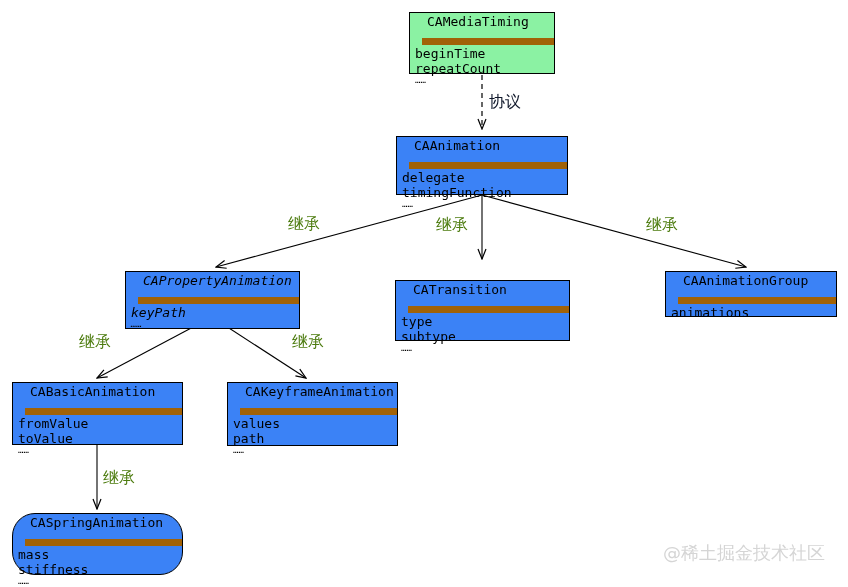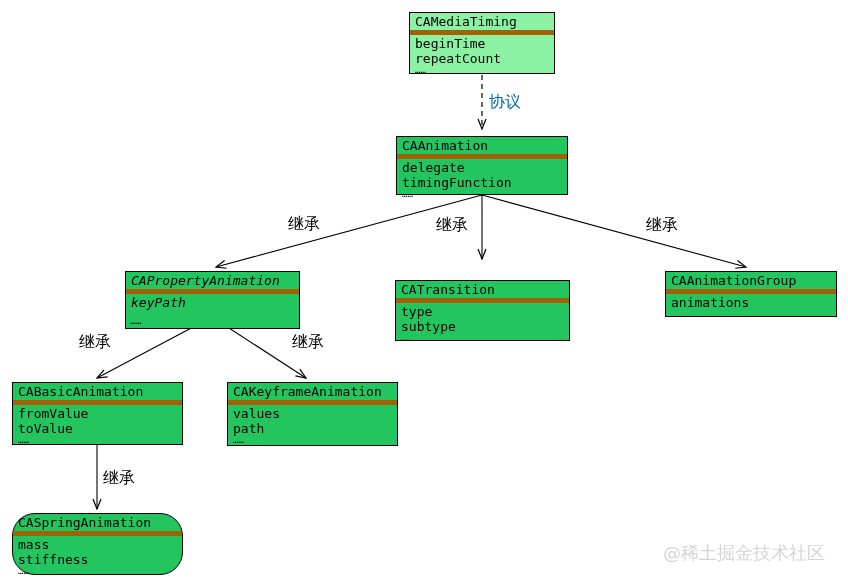--- a/index.html
+++ b/index.html
@@ -18,28 +18,29 @@
   }
   .node {
     position: absolute;
     border: 1px solid #000000;
     box-sizing: border-box;
     display: flex;
     flex-direction: column;
     font-size: 13px;
     color: #000000;
   }
-  .node.cyan  { background: #22c55e; }
+  .node.cyan  { background: #3b82f6; }
   .node.green { background: #8bf2a3; }
   .node .title {
-    border-bottom: 5px solid #a16207;
-    padding: 1px 4px 1px 5px;
+    border-bottom: 7px solid #a16207;
+    padding: 1px 4px 9px 5px;
     line-height: 15px;
     white-space: nowrap;
     flex: 0 0 auto;
+    margin-left: 12px;
   }
   .node .body {
     flex: 1 1 auto;
     display: flex;
     flex-direction: column;
     padding: 1px 4px 2px 5px;
   }
   .node .field {
     line-height: 15px;
     white-space: nowrap;
@@ -51,22 +52,22 @@
     letter-spacing: 0px;
     white-space: nowrap;
   }
   .edge-label {
     position: absolute;
     font-size: 16px;
     line-height: 18px;
     font-family: "DejaVu Sans", "Liberation Sans", sans-serif;
     white-space: nowrap;
   }
-  .edge-label.inherit  { color: #000000; }
-  .edge-label.protocol { color: #0369a1; }
+  .edge-label.inherit  { color: #4d7c0f; }
+  .edge-label.protocol { color: #0f172a; }
   .watermark {
     position: absolute;
     left: 663px;
     top: 541px;
     font-size: 18px;
     color: #d5d5d5;
     font-family: "DejaVu Sans", "Liberation Sans", sans-serif;
     white-space: nowrap;
   }
 </style>

